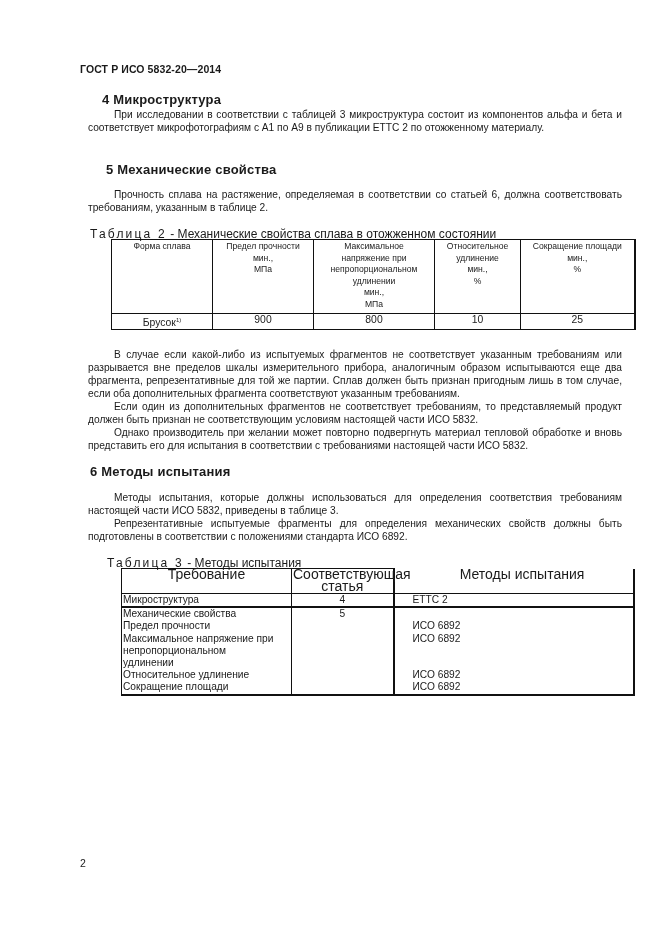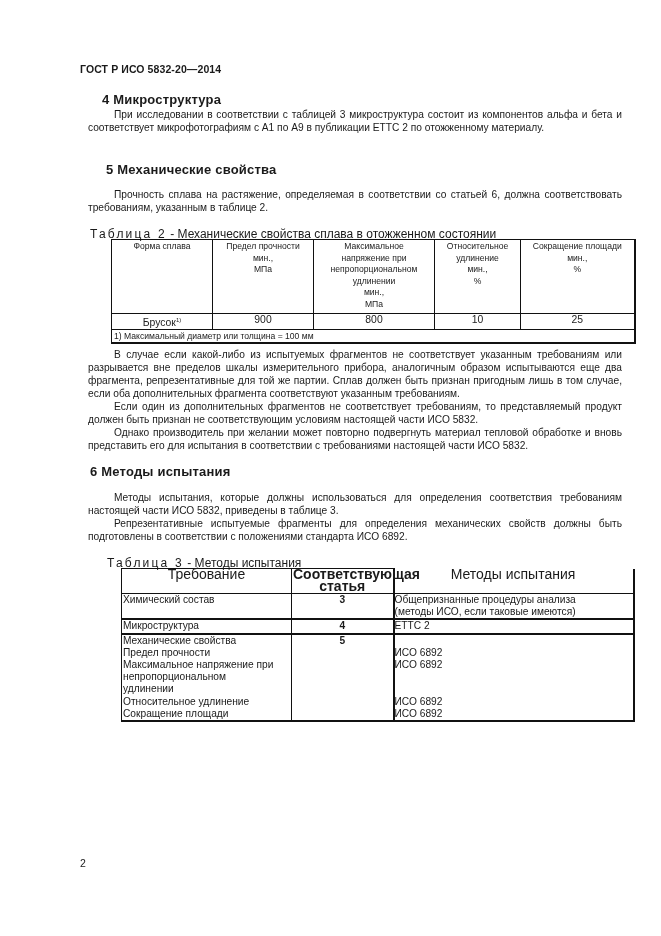--- a/index.html
+++ b/index.html
@@ -50,22 +50,22 @@
 
     
     .t3 { left: 95px; top: 568px; width: 512px; font-size: 10.2px; }
     .t3 td, .t3 th {
       font-weight: normal; vertical-align: top;
       line-height: 12.2px; padding: 0 1px;
       border-left: 1.3px solid #111;
     }
     .t3 th { font-size: 14px; text-align: center; line-height: 11.5px; height: 25px; border-bottom: 1.3px solid #111; }
     .t3 th.c1, .t3 th.c2 { border-top: 1.3px solid #111; }
-    .t3 .c2 { text-align: center; border-left: 1.3px solid #111; font-weight: bold; }
-    .t3 .c3 { border-left: 2px solid #111; border-right: 2.2px solid #111; text-align: left; padding-left: 0; }
+    .t3 .c2 { text-align: center; border-left: 1.3px solid #111; }
+    .t3 .c3 { border-left: 2px solid #111; border-right: 2.2px solid #111; text-align: left; padding-left: 18px; }
     .t3 th.c3 { text-align: center; }
     .t3 tr.sep td { border-bottom: 2.2px solid #111; }
     .t3 tr.last td { border-bottom: 2.2px solid #111; }
 
     .page-num { left: 80px; top: 857px; font-size: 10.5px; }
   </style>
 </head>
 <body>
 
 <div class="abs doc-header">ГОСТ Р ИСО 5832-20—2014</div>
@@ -118,23 +118,20 @@
     </tr>
   </thead>
   <tbody>
     <tr class="val-row">
       <td><span>Брусок</span><sup>1)</sup></td>
       <td>900</td>
       <td>800</td>
       <td>10</td>
       <td class="last">25</td>
     </tr>
-    <tr class="foot-row">
-      <td colspan="5">1) Максимальный диаметр или толщина = 100 мм</td>
-    </tr>
   </tbody>
 </table>
 
 <div class="abs para" style="top:349px;"><span class="indent"></span><span>В случае если какой-либо из испытуемых фрагментов не соответствует указанным требованиям или разрывается вне пределов шкалы измерительного прибора, аналогичным образом испытываются еще два фрагмента, репрезентативные для той же партии. Сплав должен быть признан пригодным лишь в том случае, если оба дополнительных фрагмента соответствуют указанным требованиям.</span></div>
 <div class="abs para" style="top:401px;"><span class="indent"></span><span>Если один из дополнительных фрагментов не соответствует требованиям, то представляемый продукт должен  быть признан не соответствующим условиям настоящей части ИСО 5832.</span></div>
 <div class="abs para" style="top:427px;"><span class="indent"></span><span>Однако производитель при желании может повторно подвергнуть материал тепловой обработке и вновь представить его для испытания в соответствии с требованиями настоящей части ИСО 5832.</span></div>
 
 <div class="abs section-title" style="left:90px; top:464px;">6  Методы испытания</div>
 <div class="abs para" style="top:492px;"><span class="indent"></span><span>Методы испытания, которые должны использоваться для определения соответствия требованиям настоящей части ИСО 5832, приведены в таблице 3.</span></div>
 <div class="abs para" style="top:518px;"><span class="indent"></span><span>Репрезентативные испытуемые фрагменты для определения механических свойств должны быть подготовлены в соответствии с положениями стандарта ИСО 6892.</span></div>
@@ -151,28 +148,20 @@
     <tr>
       <th class="c1">Требование</th>
       <th class="c2">
         <div>Соответствующая</div>
         <div>статья</div>
       </th>
       <th class="c3">Методы испытания</th>
     </tr>
   </thead>
   <tbody>
-    <tr class="sep">
-      <td class="c1">Химический состав</td>
-      <td class="c2">3</td>
-      <td class="c3">
-        <div>Общепризнанные процедуры анализа</div>
-        <div>(методы ИСО, если таковые имеются)</div>
-      </td>
-    </tr>
     <tr class="sep">
       <td class="c1">Микроструктура</td>
       <td class="c2">4</td>
       <td class="c3">ЕТТС 2</td>
     </tr>
     <tr>
       <td class="c1">Механические свойства</td>
       <td class="c2">5</td>
       <td class="c3"></td>
     </tr>

